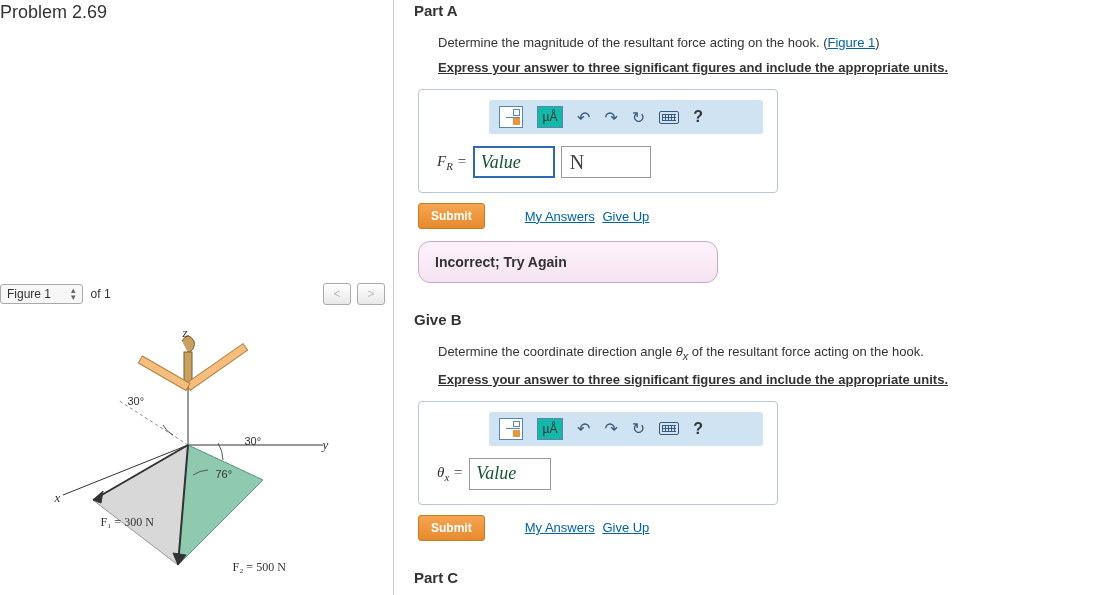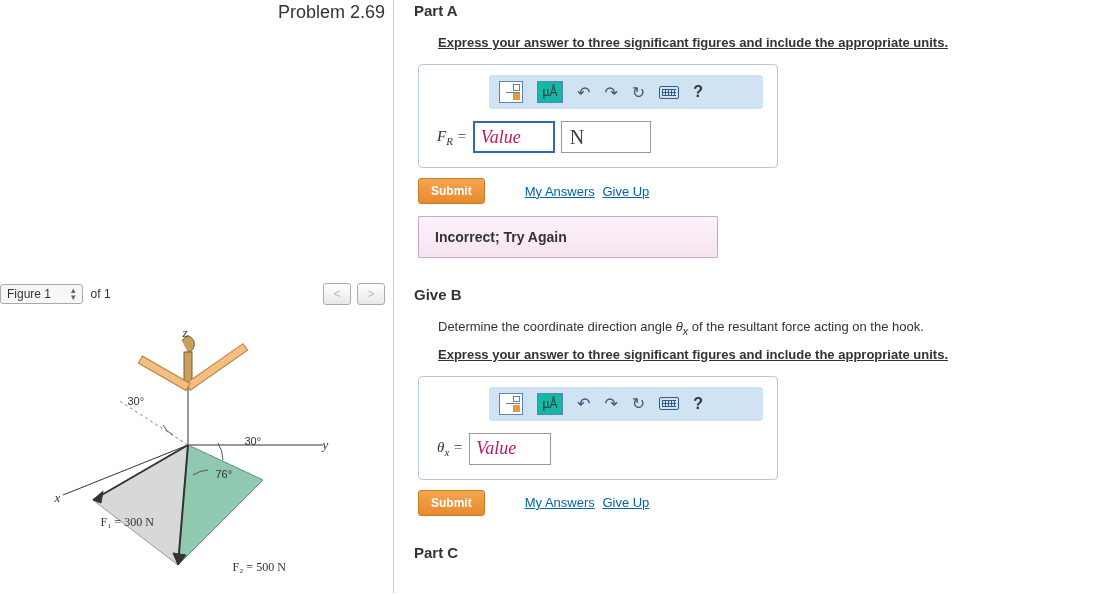--- a/index.html
+++ b/index.html
@@ -1,20 +1,20 @@
 <!DOCTYPE html>
 <html><head>
 <meta charset="utf-8">
 <style>
   * { box-sizing: border-box; margin: 0; padding: 0; }
   body { font-family: Arial, Helvetica, sans-serif; font-size: 13px; color: #333; background: #fff; width: 1117px; }
   .container { display: flex; }
   .left-pane { width: 393px; padding: 2px 8px 8px 0; }
   .right-pane { flex: 1; border-left: 1px solid #ccc; padding: 2px 20px 8px 20px; }
-  .problem-title { font-size: 18px; color: #333; margin: 0 0 260px 0; text-align: right; }
+  .problem-title { font-size: 18px; color: #333; margin: 0 0 260px 0; }
   .fig-controls { display: flex; align-items: center; gap: 8px; margin-bottom: 20px; }
   .fig-select { border: 1px solid #aaa; border-radius: 3px; padding: 2px 6px; font-size: 12px; background: #f7f7f7; display: inline-flex; align-items: center; gap: 20px; }
   .updown { font-size: 9px; line-height: 7px; color:#666; display:flex; flex-direction:column;}
   .of-label { font-size: 12px; }
   .nav-btns { margin-left:auto; display:flex; gap:6px;}
   .nav-btn { width:28px; height:22px; border:1px solid #aaa; border-radius:3px; background: linear-gradient(#fff,#e8e8e8); display:flex; align-items:center; justify-content:center; color:#bbb; font-size:12px; cursor:pointer;}
   .figure-canvas { width: 340px; height: 260px; position:relative; margin: 0 auto;}
 
   .part-title { font-size: 15px; font-weight: bold; margin: 0 0 16px 0; }
   .part-block { margin-bottom: 28px; padding-left: 0; }
@@ -30,31 +30,31 @@
   .tb-frac .sq.f { background:#e9973a;border-color:#e9973a;}
   .tb-ua { width:26px; height:22px; background:#14b8a6; border:1px solid #5a85b3; display:flex; align-items:center; justify-content:center; font-size:12px;}
   .tb-svgish { font-size:16px; color:#3a5a7d; }
   .kb-icon { width:20px; height:13px; border:1px solid #3a5a7d; border-radius:2px; position:relative;}
   .kb-icon::after { content:""; position:absolute; inset:2px; background: repeating-linear-gradient(90deg,#3a5a7d 0 1px, transparent 1px 3px), repeating-linear-gradient(0deg,#3a5a7d 0 1px, transparent 1px 3px);}
   .q-mark { font-size:16px; font-weight:bold; color:#333;}
 
   .input-row { display:flex; align-items:center; gap:6px; margin-left: 4px;}
   .var-label { font-family: 'Times New Roman', serif; font-style: italic; font-size:15px; white-space:nowrap;}
   .var-label .sub { font-size:11px; font-style: italic; vertical-align: sub;}
-  .val-input { border:1px solid #999; width:82px; height:32px; font-size:18px; font-style:italic; font-family:'Times New Roman',serif; color:#be185d; padding:0 6px; display:flex; align-items:center;}
+  .val-input { border:1px solid #999; width:82px; height:32px; font-size:18px; font-style:italic; font-family:'Times New Roman',serif; color:#14532d; padding:0 6px; display:flex; align-items:center;}
   .val-input.active { border:2px solid #2d6ab3; }
   .unit-box { border:1px solid #999; height:32px; min-width:90px; font-size:20px; font-family:'Times New Roman',serif; color:#444; padding:0 8px; display:flex; align-items:center;}
   .unit-box.ph { color:#aaa; font-style:italic; font-size:18px;}
 
   .submit-row { display:flex; align-items:center; gap:40px; margin: 10px 0 0 4px;}
   .submit-btn { background: linear-gradient(#f5a551,#e78a2e); border:1px solid #cc7a20; color:#fff; font-weight:bold; font-size:12px; padding:5px 12px; border-radius:3px; cursor:pointer;}
   .links { font-size:13px; }
   .links a { color:#0063a6; text-decoration: underline; margin-right: 4px;}
 
-  .feedback { border:1px solid #c9a8cc; background: linear-gradient(#fdf2fb,#f5e4f0); border-radius:1px; margin: 12px 0 0 4px; padding: 12px 16px; width:300px; font-size:14px; font-weight:bold; color:#333;}
+  .feedback { border:1px solid #c9a8cc; background: linear-gradient(#fdf2fb,#f5e4f0); border-radius:12px; margin: 12px 0 0 4px; padding: 12px 16px; width:300px; font-size:14px; font-weight:bold; color:#333;}
 </style>
 </head>
 <body>
 
 <div class="container">
   <div class="left-pane">
     <div class="problem-title">Problem 2.69</div>
 
     <div class="fig-controls">
       <div class="fig-select">
@@ -115,20 +115,23 @@
       <div style="position:absolute; left:193px; top:143px; font-size:11px;">76°</div>
       <div style="position:absolute; left:78px; top:190px; font-size:12px; font-family:'Times New Roman';">F₁ = 300 N</div>
       <div style="position:absolute; left:210px; top:235px; font-size:12px; font-family:'Times New Roman';">F₂ = 500 N</div>
     </div>
   </div>
 
   <div class="right-pane">
 
     <div class="part-block">
       <div class="part-title">Part A</div>
+      <div class="part-desc">
+        <span>Determine the magnitude of the resultant force acting on the hook. (</span><a href="#">Figure 1</a><span>)</span>
+      </div>
       <div class="part-instr">Express your answer to three significant figures and include the appropriate units.</div>
 
       <div class="answer-box">
         <div class="toolbar">
           <div class="tb-item tb-frac">
               <div class="sq"></div>
               <div style="width:14px;height:1px;background:#5a85b3;"></div>
               <div class="sq f"></div>
             </div>
           <div class="tb-item tb-ua">µÅ</div>

